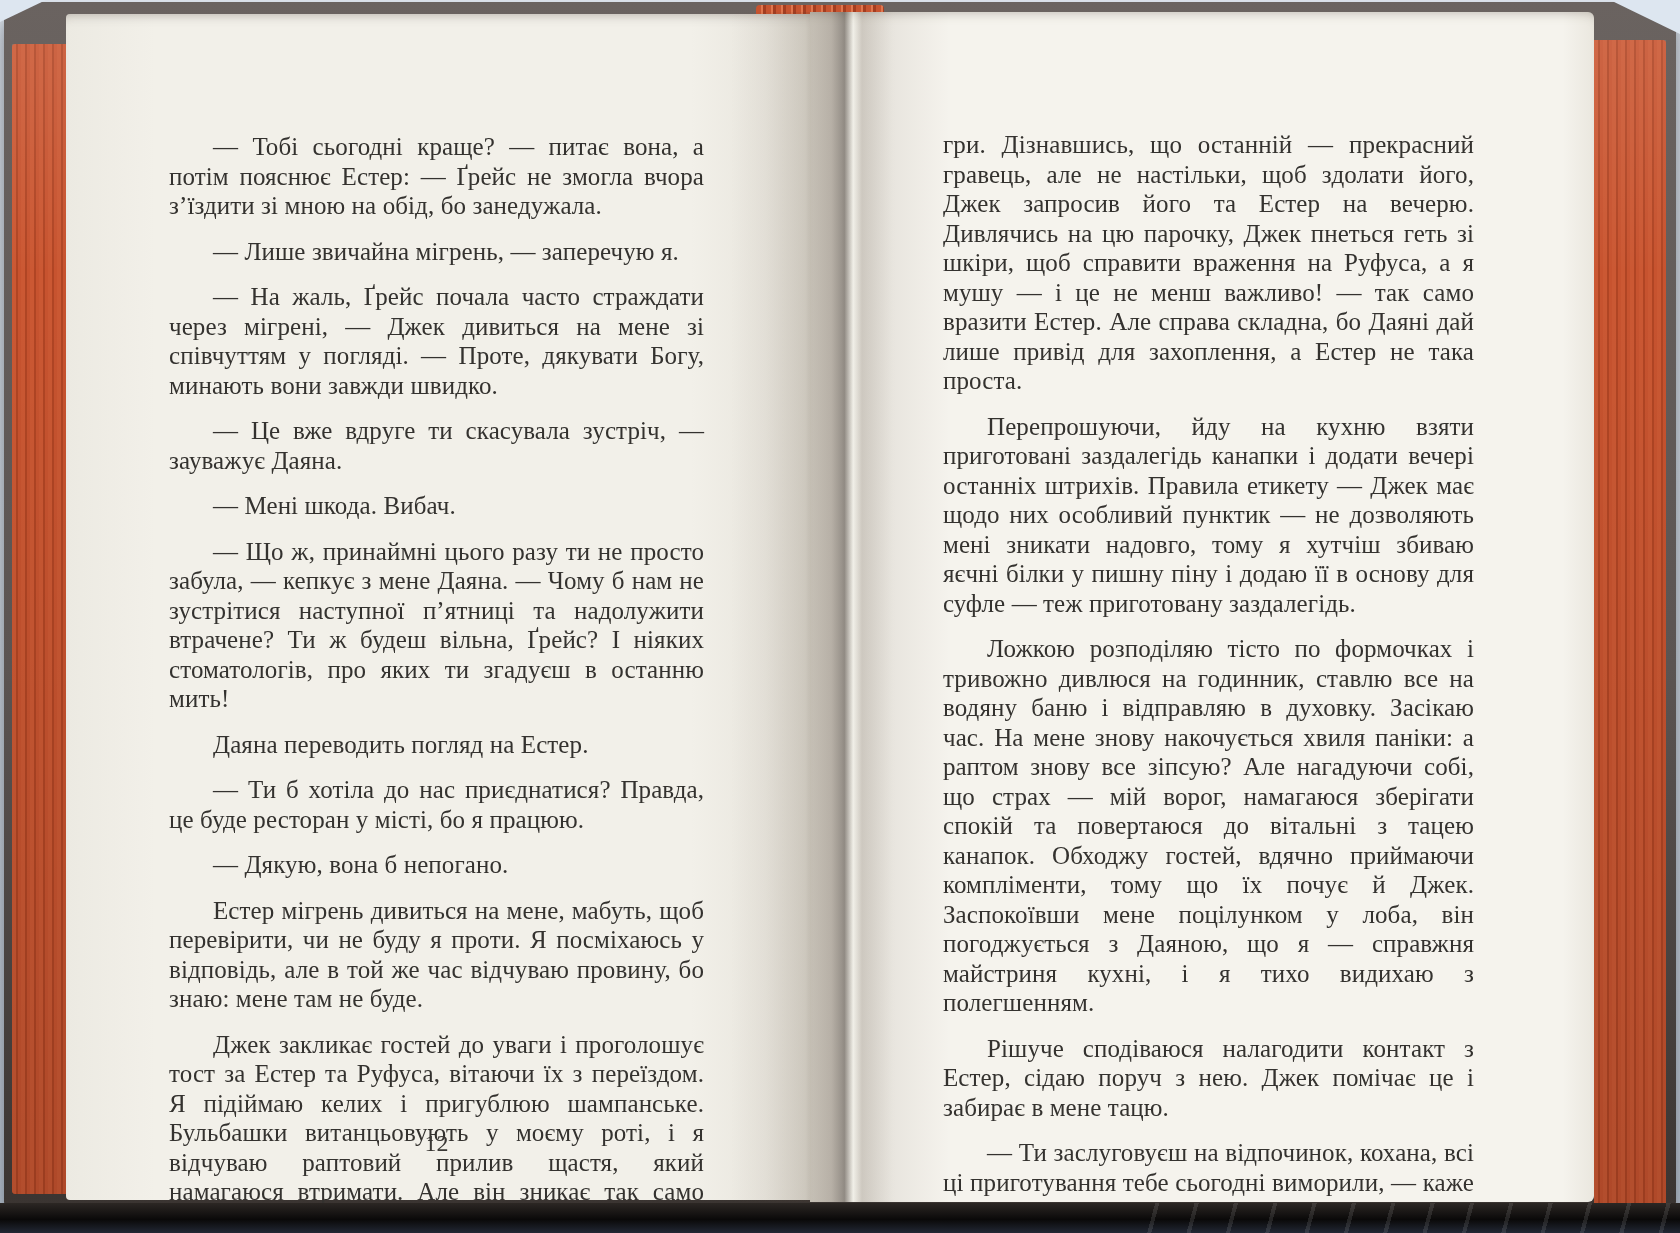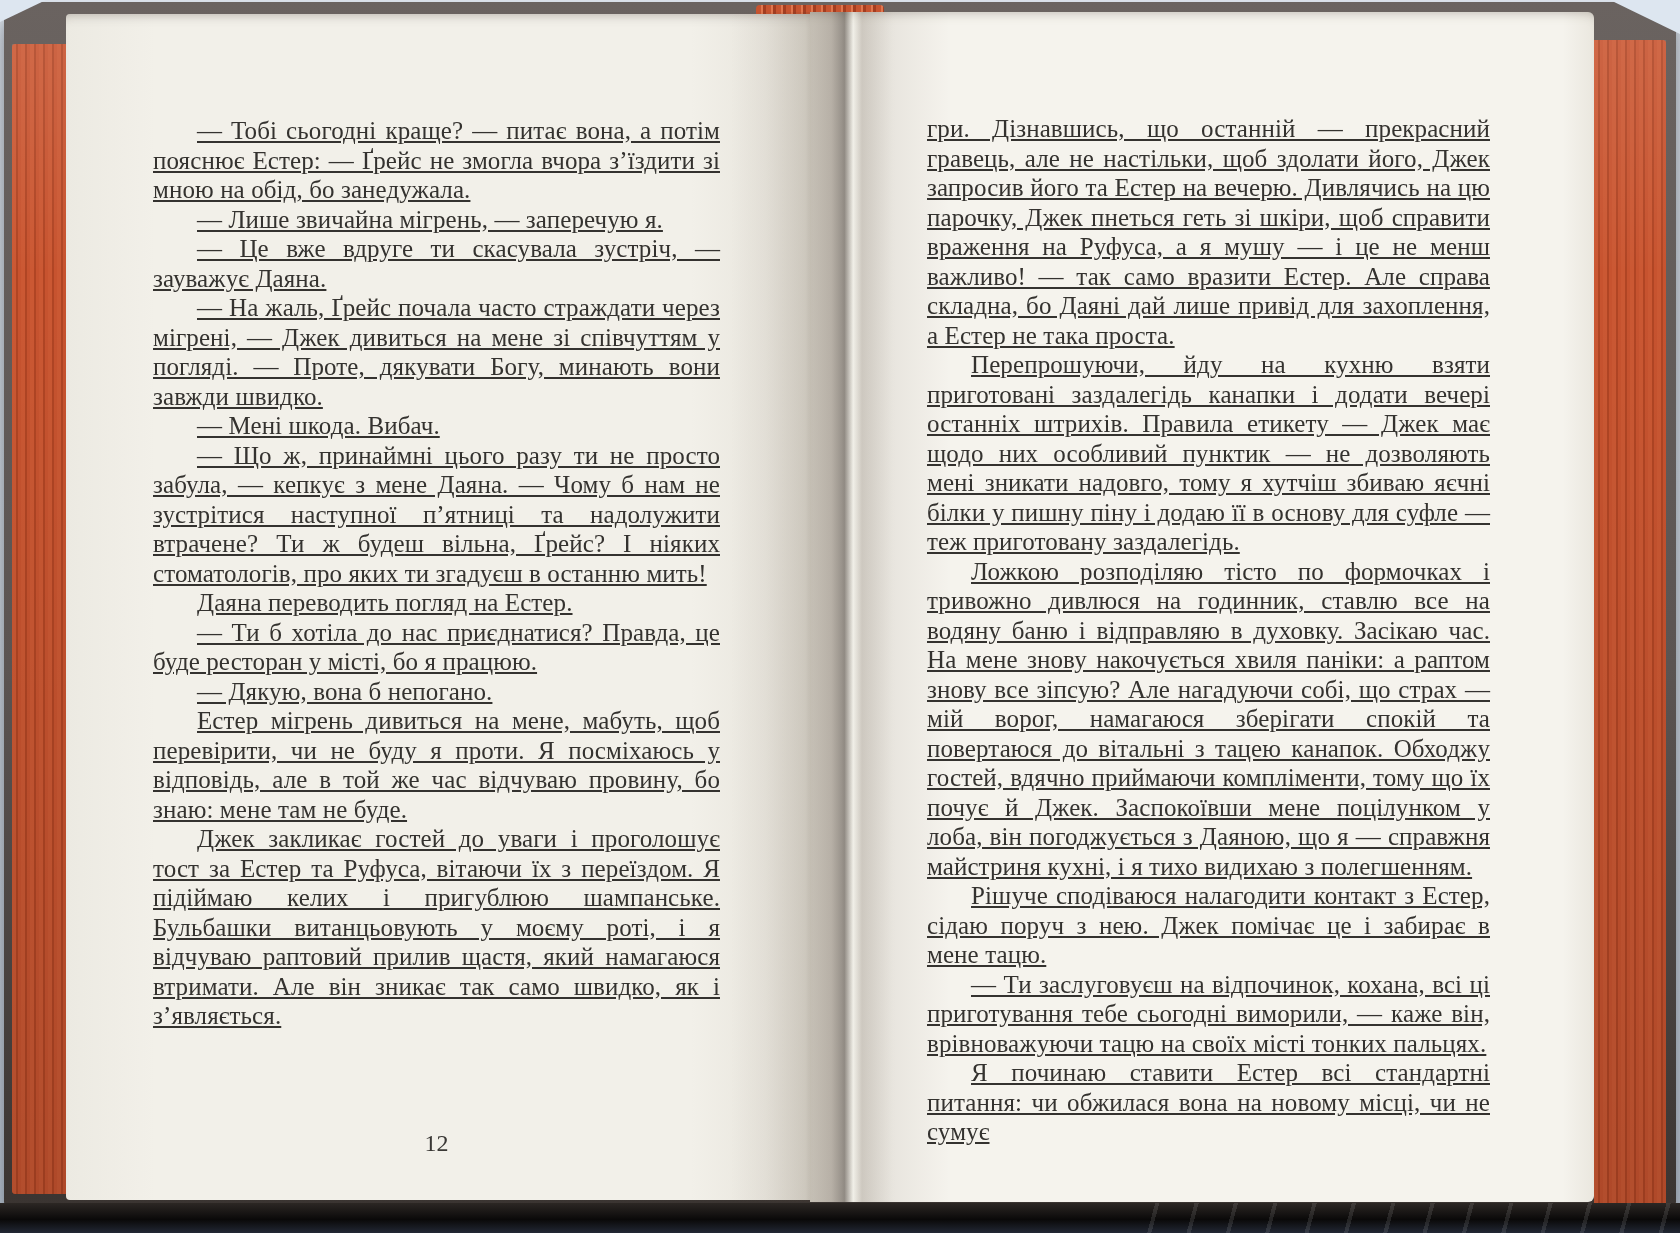--- a/index.html
+++ b/index.html
@@ -63,21 +63,21 @@
       rgba(85,68,55,.22) 60%,
       rgba(85,68,55,.08) 74%,
       rgba(0,0,0,0) 100%);
   }
   .page-text{
     position:absolute;z-index:7;
     text-align:justify;color:var(--text);
     font-size:25px;line-height:29.5px;
     letter-spacing:.1px;
   }
-  .page-text p{margin:0;text-indent:44px;text-decoration:underline;}
+  .page-text p{margin:16px;text-indent:44px;}
   .page-text.continued p:first-child{text-indent:0;}
   .page-text.left-col{left:153px;top:116px;width:567px;}
   .page-text.right-col{left:927px;top:114px;width:563px;}
   .page-number{
     position:absolute;z-index:7;text-align:center;
     color:#3a3835;font-size:24px;
   }
   .page-number.left-num{left:153px;top:1130px;width:567px;}
   .page-number.right-num{left:927px;top:1128px;width:563px;}
   .table-band{
@@ -104,22 +104,22 @@
   <div class="headband"></div>
 
   <div class="page left"></div>
   <div class="page right"></div>
 
   <div class="gutter"></div>
 
   <div class="page-text left-col">
       <p>— Тобі сьогодні краще? — питає вона, а потім пояснює Естер: — Ґрейс не змогла вчора з’їздити зі мною на обід, бо занедужала.</p>
       <p>— Лише звичайна мігрень, — заперечую я.</p>
+      <p>— На жаль, Ґрейс почала часто страждати через мігрені, — Джек дивиться на мене зі співчуттям у погляді. — Проте, дякувати Богу, минають вони завжди швидко.</p>
       <p>— Це вже вдруге ти скасувала зустріч, — зауважує Даяна.</p>
-      <p>— На жаль, Ґрейс почала часто страждати через мігрені, — Джек дивиться на мене зі співчуттям у погляді. — Проте, дякувати Богу, минають вони завжди швидко.</p>
       <p>— Мені шкода. Вибач.</p>
       <p>— Що ж, принаймні цього разу ти не просто забула, — кепкує з мене Даяна. — Чому б нам не зустрітися наступної п’ятниці та надолужити втрачене? Ти ж будеш вільна, Ґрейс? І ніяких стоматологів, про яких ти згадуєш в останню мить!</p>
       <p>Даяна переводить погляд на Естер.</p>
       <p>— Ти б хотіла до нас приєднатися? Правда, це буде ресторан у місті, бо я працюю.</p>
       <p>— Дякую, вона б непогано.</p>
       <p>Естер мігрень дивиться на мене, мабуть, щоб перевірити, чи не буду я проти. Я посміхаюсь у відповідь, але в той же час відчуваю провину, бо знаю: мене там не буде.</p>
       <p>Джек закликає гостей до уваги і проголошує тост за Естер та Руфуса, вітаючи їх з переїздом. Я підіймаю келих і пригублюю шампанське. Бульбашки витанцьовують у моєму роті, і я відчуваю раптовий прилив щастя, який намагаюся втримати. Але він зникає так само швидко, як і з’являється.</p>
     </div>
 
   <div class="page-text right-col continued">

